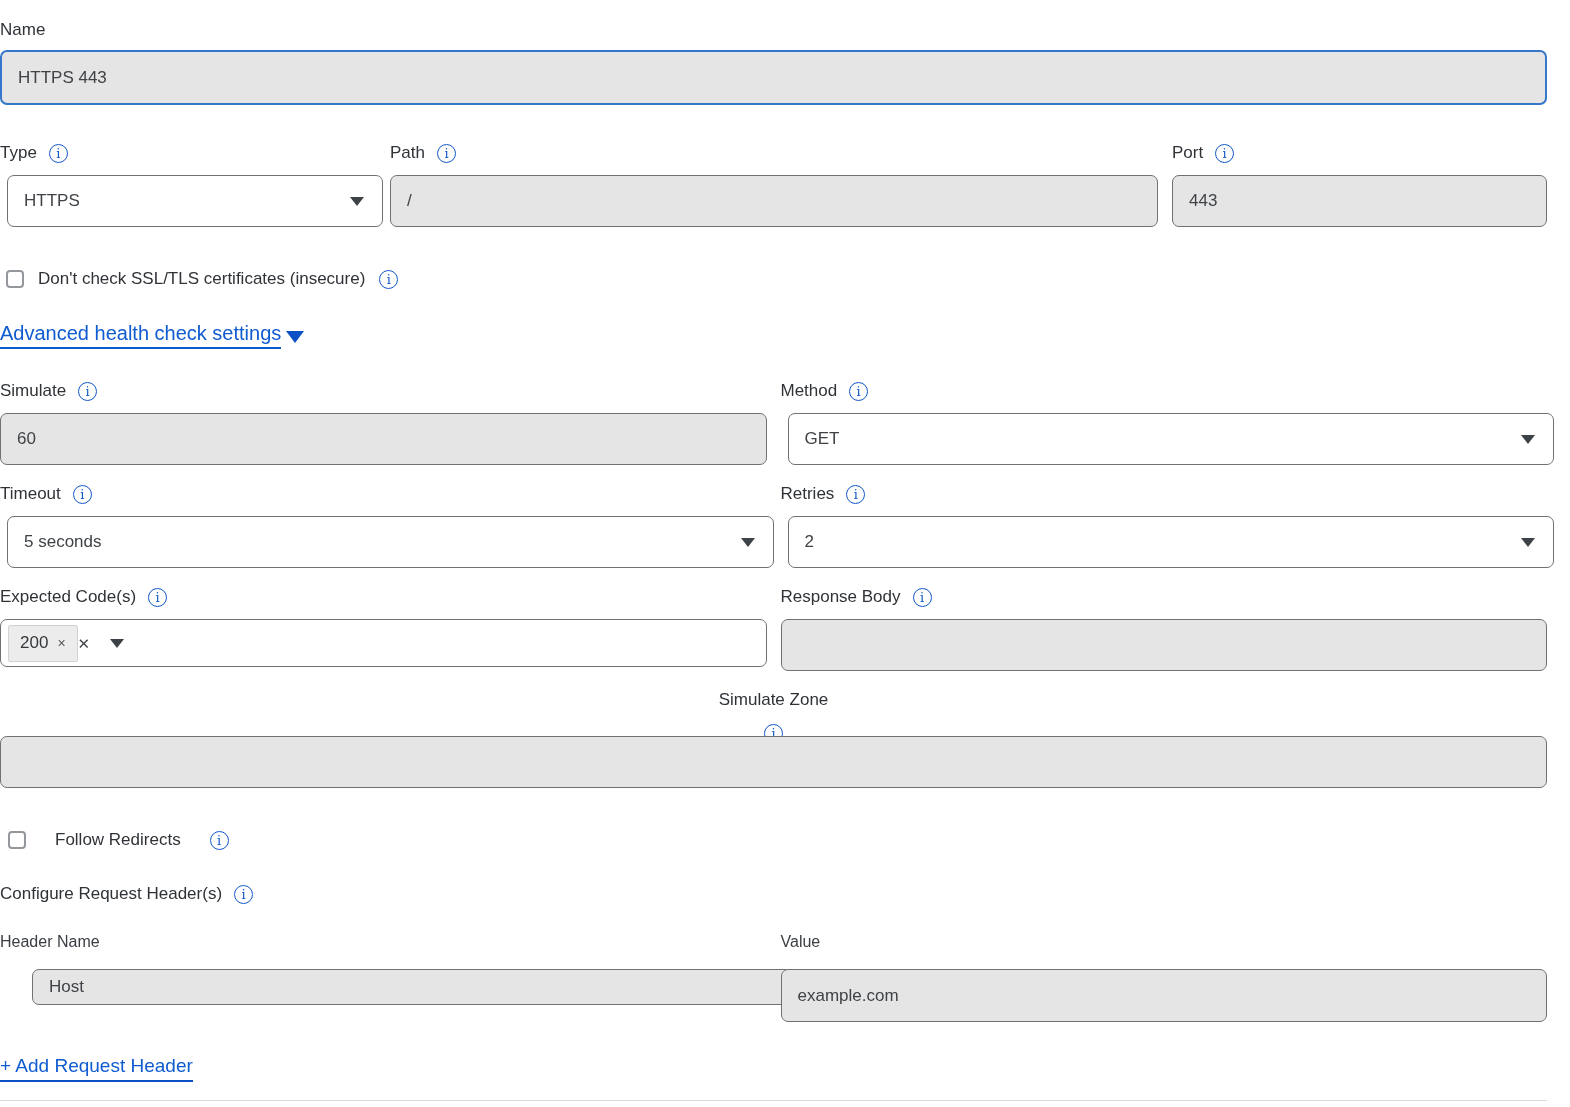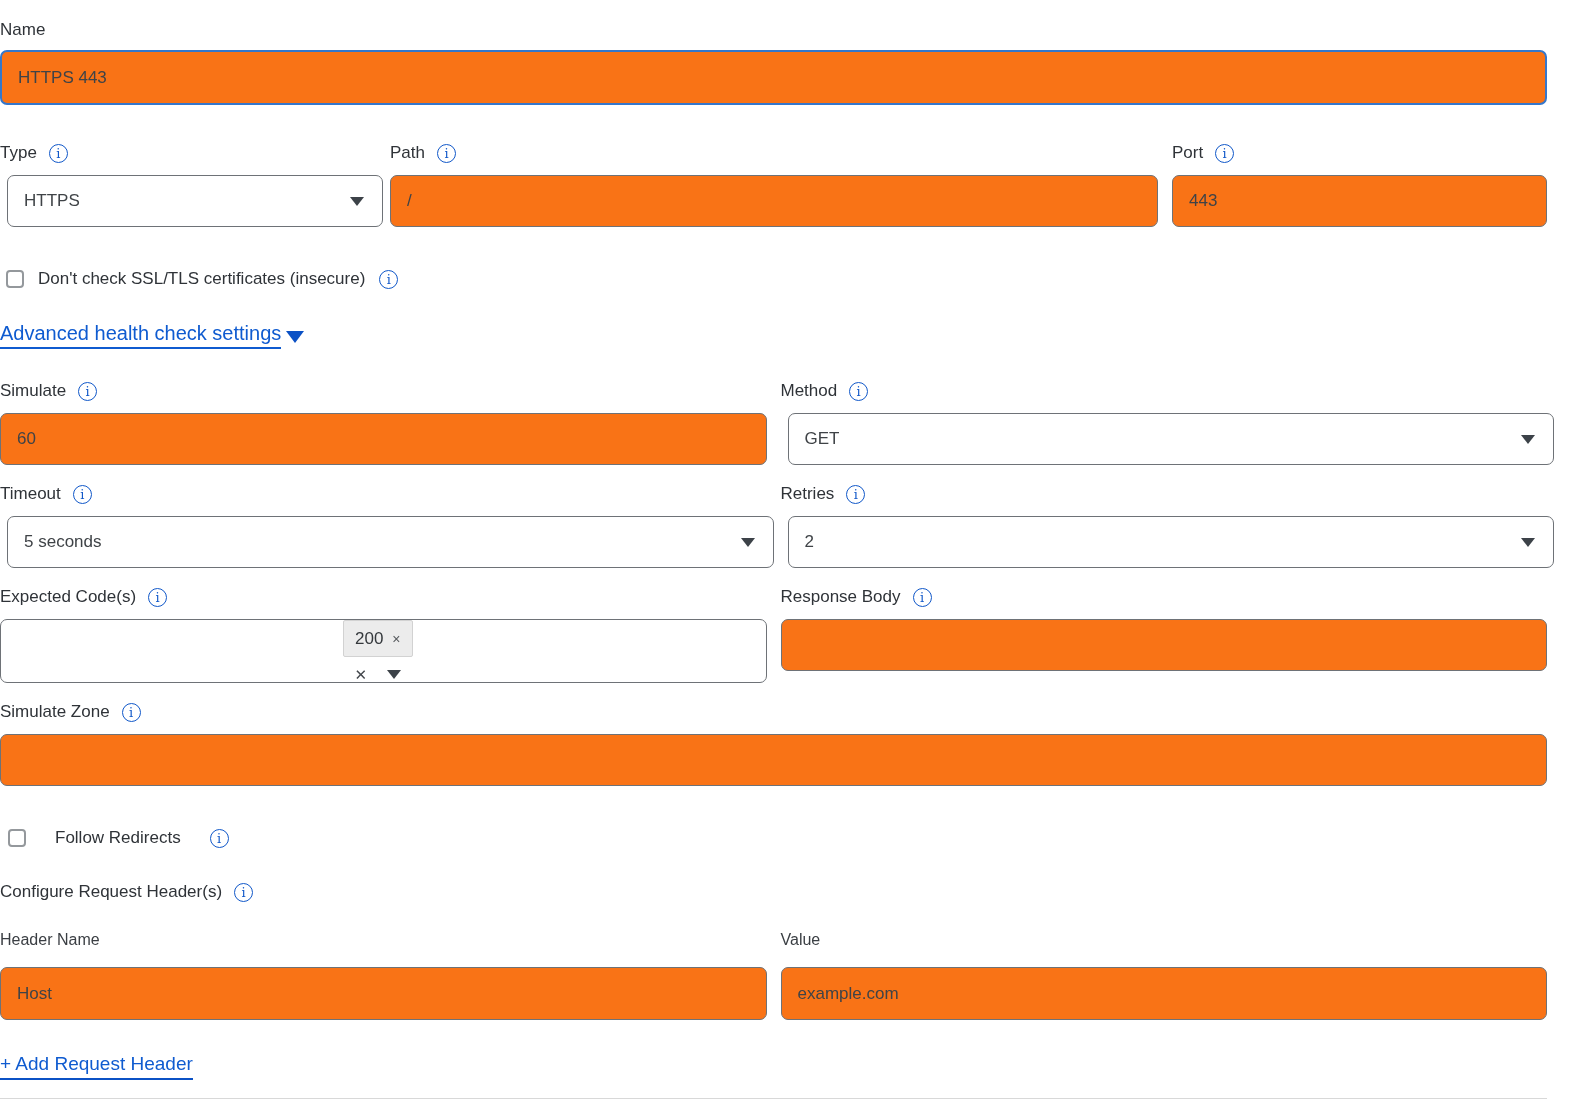--- a/index.html
+++ b/index.html
@@ -19,21 +19,21 @@
     display: inline-flex; align-items: center; justify-content: center;
     width: 19px; height: 19px; border: 1.6px solid #1158c9; border-radius: 50%;
     color: #1158c9; font-family: "DejaVu Serif", serif;
     font-size: 13px; line-height: 1; flex: 0 0 auto; cursor: pointer;
   }
   .info-icon::before { content: "i"; }
 
   .text-input {
     width: 100%; height: 52px; border: 1.6px solid #6e7277; border-radius: 7px;
     font-family: "Liberation Sans", "DejaVu Sans", sans-serif;
-    font-size: 17px; color: #3f4347; padding: 0 16px; background: #f97316; outline: none;
+    font-size: 17px; color: #3f4347; padding: 0 16px; background: #e5e5e5; outline: none;
   }
   .text-input.focused { border-color: #3577cb; border-width: 2px; height: 55px; }
 
   .select {
     width: 100%; height: 52px; border: 1.6px solid #6e7277; border-radius: 7px;
     display: flex; align-items: center; justify-content: space-between;
     padding: 0 18px 0 16px; background: #fff; cursor: pointer; margin-left: 7px;
   }
   .select-value { font-size: 17px; color: #3f4347; }
   .caret-icon {
@@ -57,23 +57,23 @@
     width: 0; height: 0; margin-left: 5px; margin-top: 2px;
     border-left: 9px solid transparent; border-right: 9px solid transparent;
     border-top: 12px solid #0b51c5;
   }
 
   .grid-3 { display: grid; grid-template-columns: 376px 1fr 375px; column-gap: 14px; margin-top: 36px; }
   .grid-2 { display: grid; grid-template-columns: 1fr 1fr; column-gap: 14px; row-gap: 17px; }
   .field .label-row { margin-bottom: 10px; }
 
   .multiselect {
-    width: 100%; height: 64px; border: 1.6px solid #6e7277; border-radius: 7px;
-    display: flex; align-items: center; justify-content: space-between;
-    padding: 0 18px 0 7px; background: #fff; cursor: pointer; flex-direction: column;
+    width: 100%; height: 48px; border: 1.6px solid #6e7277; border-radius: 7px;
+    display: flex; align-items: center; 
+    padding: 0 18px 0 7px; background: #fff; cursor: pointer;
   }
   .tag {
     display: inline-flex; align-items: center; gap: 9px;
     background: #ececec; border: 1px solid #d2d2d2; border-radius: 2px;
     height: 37px; padding: 0 11px; font-size: 17px; color: #34383c;
   }
   .tag-x { font-size: 14px; color: #56595d; cursor: pointer; line-height: 1; }
   .ms-controls { display: flex; align-items: center; gap: 20px; }
   .clear-x { font-size: 15px; color: #43474c; cursor: pointer; line-height: 1; }
 
@@ -194,21 +194,21 @@
     <div class="field">
       <div class="label-row">
         <span class="label">Response Body</span>
         <span class="info-icon"></span>
       </div>
       <input class="text-input" value="" style="">
     </div>
   </div>
 
   <div class="field" style="margin-top:17px;">
-    <div class="label-row" style="margin-bottom:10px;">
+    <div class="label-row" style="margin-bottom:24px;flex-direction:column;">
       <span class="label">Simulate Zone</span>
       <span class="info-icon"></span>
     </div>
     <input class="text-input" value="" style="">
   </div>
 
   <div class="checkbox-row" style="margin-top:42px; gap:29px; padding-left:8px;">
     <span class="checkbox"></span>
     <span class="checkbox-label">Follow Redirects</span>
     <span class="info-icon"></span>
@@ -217,21 +217,21 @@
   <div class="label-row" style="margin-top:32px;">
     <span class="label">Configure Request Header(s)</span>
     <span class="info-icon"></span>
   </div>
 
   <div class="grid-2" style="margin-top:25px;">
     <div class="field">
       <div class="label-row" style="margin-bottom:17px; height:21px;">
         <span class="sub-label">Header Name</span>
       </div>
-      <input class="text-input" style="height: 53px;" value="Host">
+      <input class="text-input" style="height: 36px; margin-left: 32px;" value="Host">
     </div>
     <div class="field">
       <div class="label-row" style="margin-bottom:17px; height:21px;">
         <span class="sub-label">Value</span>
       </div>
       <input class="text-input" style="height: 53px;" value="example.com">
     </div>
   </div>
 
   <div style="margin-top:33px;">

